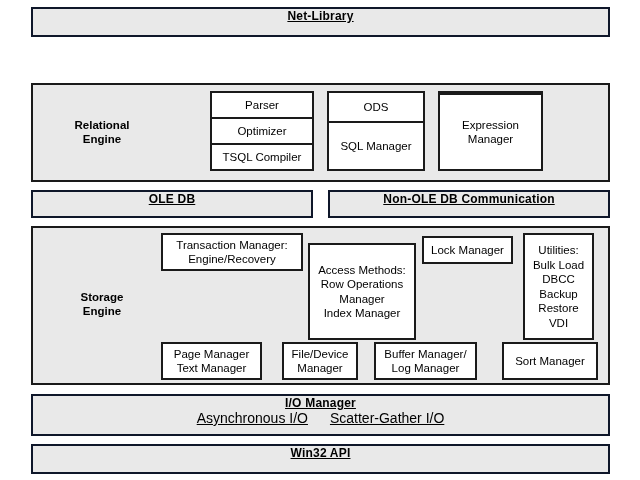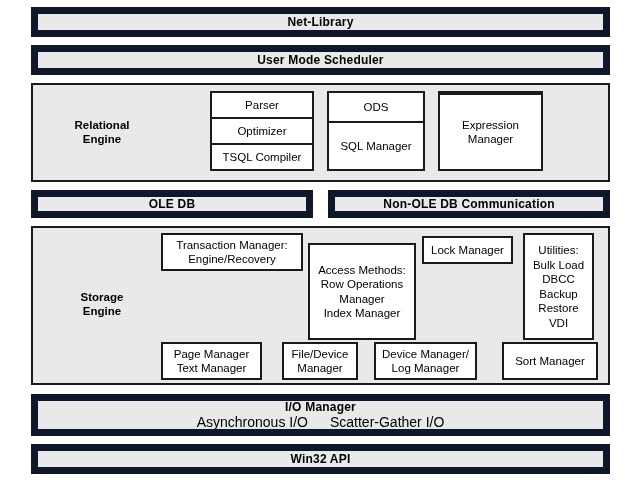--- a/index.html
+++ b/index.html
@@ -17,26 +17,26 @@
     position: relative;
     width: 640px;
     height: 480px;
     background: #ffffff;
   }
 
   
   .bar {
     position: absolute;
     background: #e9e9e9;
-    border: 7px solid #0f172a;
+    border: 2px solid #0f172a;
     box-sizing: border-box;
     display: flex;
     flex-direction: column;
     align-items: center;
-    justify-content: center;
+    text-decoration: underline;
   }
   .bar-title {
     font-size: 12px;
     font-weight: bold;
     color: #000;
     letter-spacing: 0.2px;
     line-height: 15px;
   }
   .bar-sub {
     font-size: 14px;
@@ -100,23 +100,20 @@
 </style>
 </head>
 <body>
 
 <div id="diagram">
 
   <div class="bar" style="left:31px; top:7px; width:579px; height:30px;">
     <span class="bar-title">Net-Library</span>
   </div>
 
-  <div class="bar" style="left:31px; top:45px; width:579px; height:30px;">
-    <span class="bar-title">User Mode Scheduler</span>
-  </div>
 
   <div class="panel" style="left:31px; top:83px; width:579px; height:99px;">
     <div class="panel-label" style="left:14px; top:33px; width:110px;">Relational
 Engine</div>
 
     <div class="wbox" style="left:177px; top:6px; width:104px; height:80px;">
       <div class="cell">Parser</div>
       <div class="cell divider-top">Optimizer</div>
       <div class="cell divider-top">TSQL Compiler</div>
     </div>
@@ -172,21 +169,21 @@
       <div class="stack-text">Page Manager
 Text Manager</div>
     </div>
 
     <div class="wbox plain" style="left:249px; top:114px; width:76px; height:38px;">
       <div class="stack-text">File/Device
 Manager</div>
     </div>
 
     <div class="wbox plain" style="left:341px; top:114px; width:103px; height:38px;">
-      <div class="stack-text">Device Manager/
+      <div class="stack-text">Buffer Manager/
 Log Manager</div>
     </div>
 
     <div class="wbox plain" style="left:469px; top:114px; width:96px; height:38px;">
       <div class="stack-text">Sort Manager</div>
     </div>
   </div>
 
   <div class="bar" style="left:31px; top:394px; width:579px; height:42px;">
     <span class="bar-title">I/O Manager</span>

